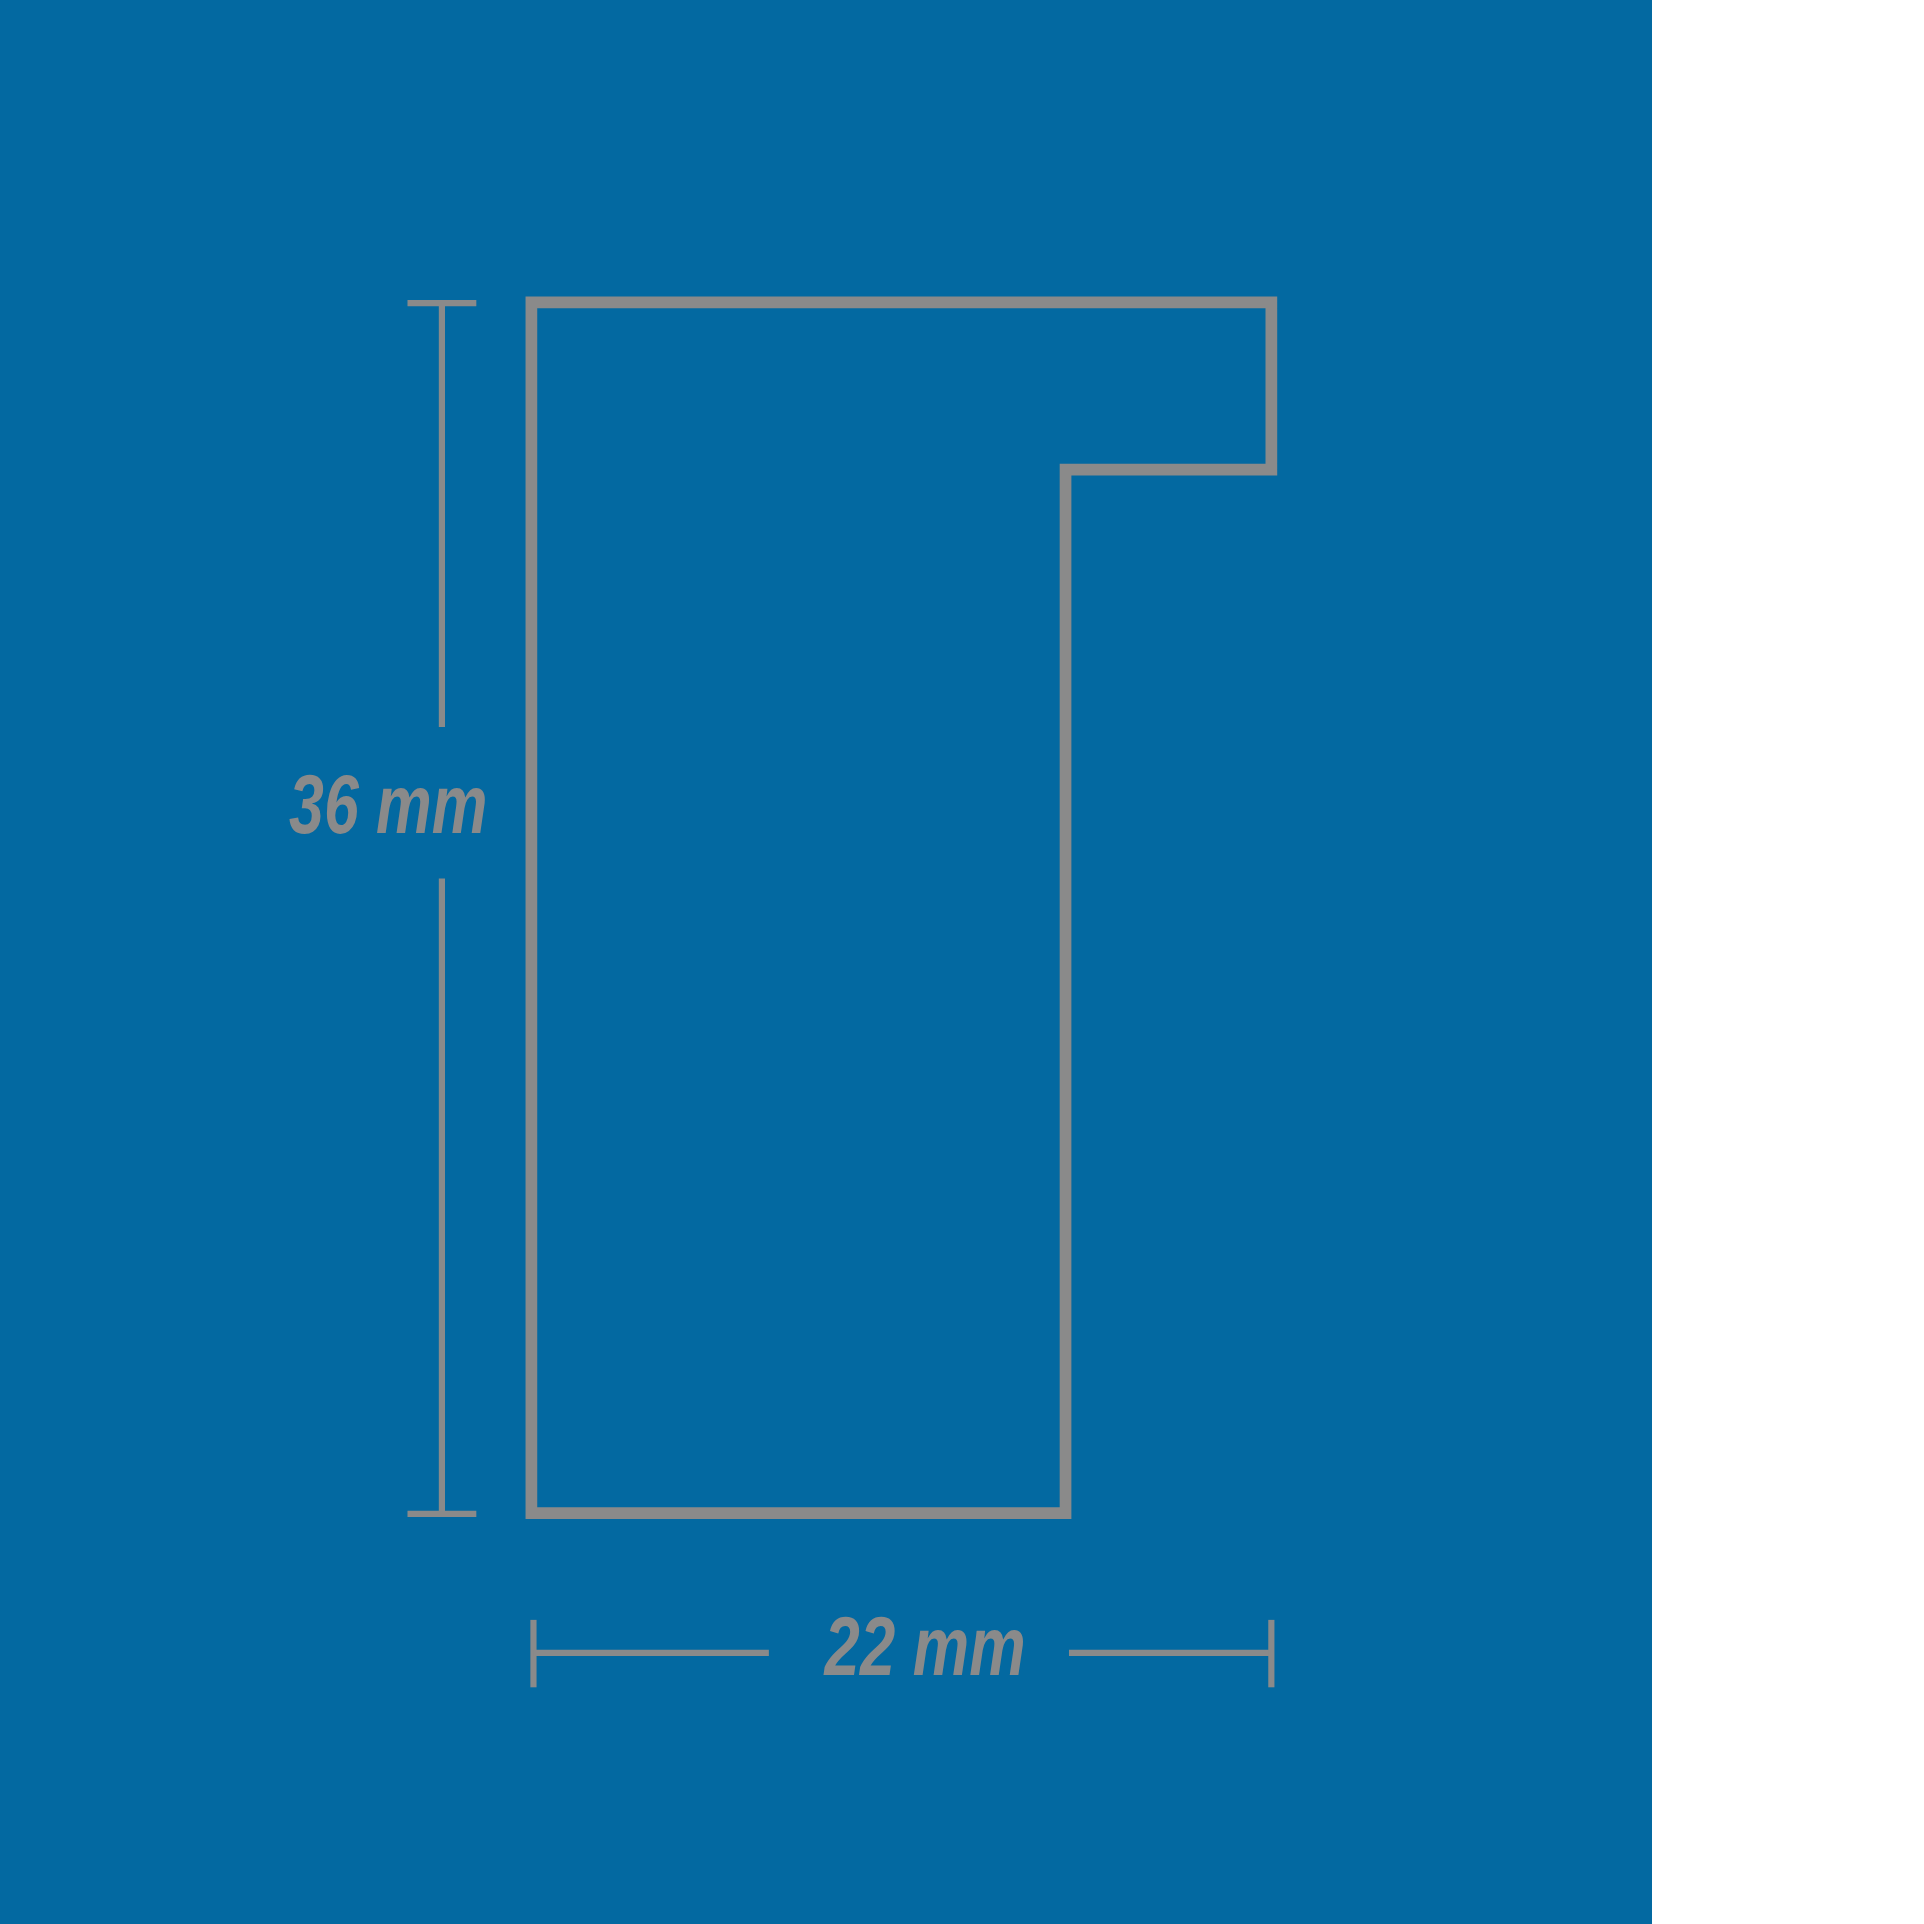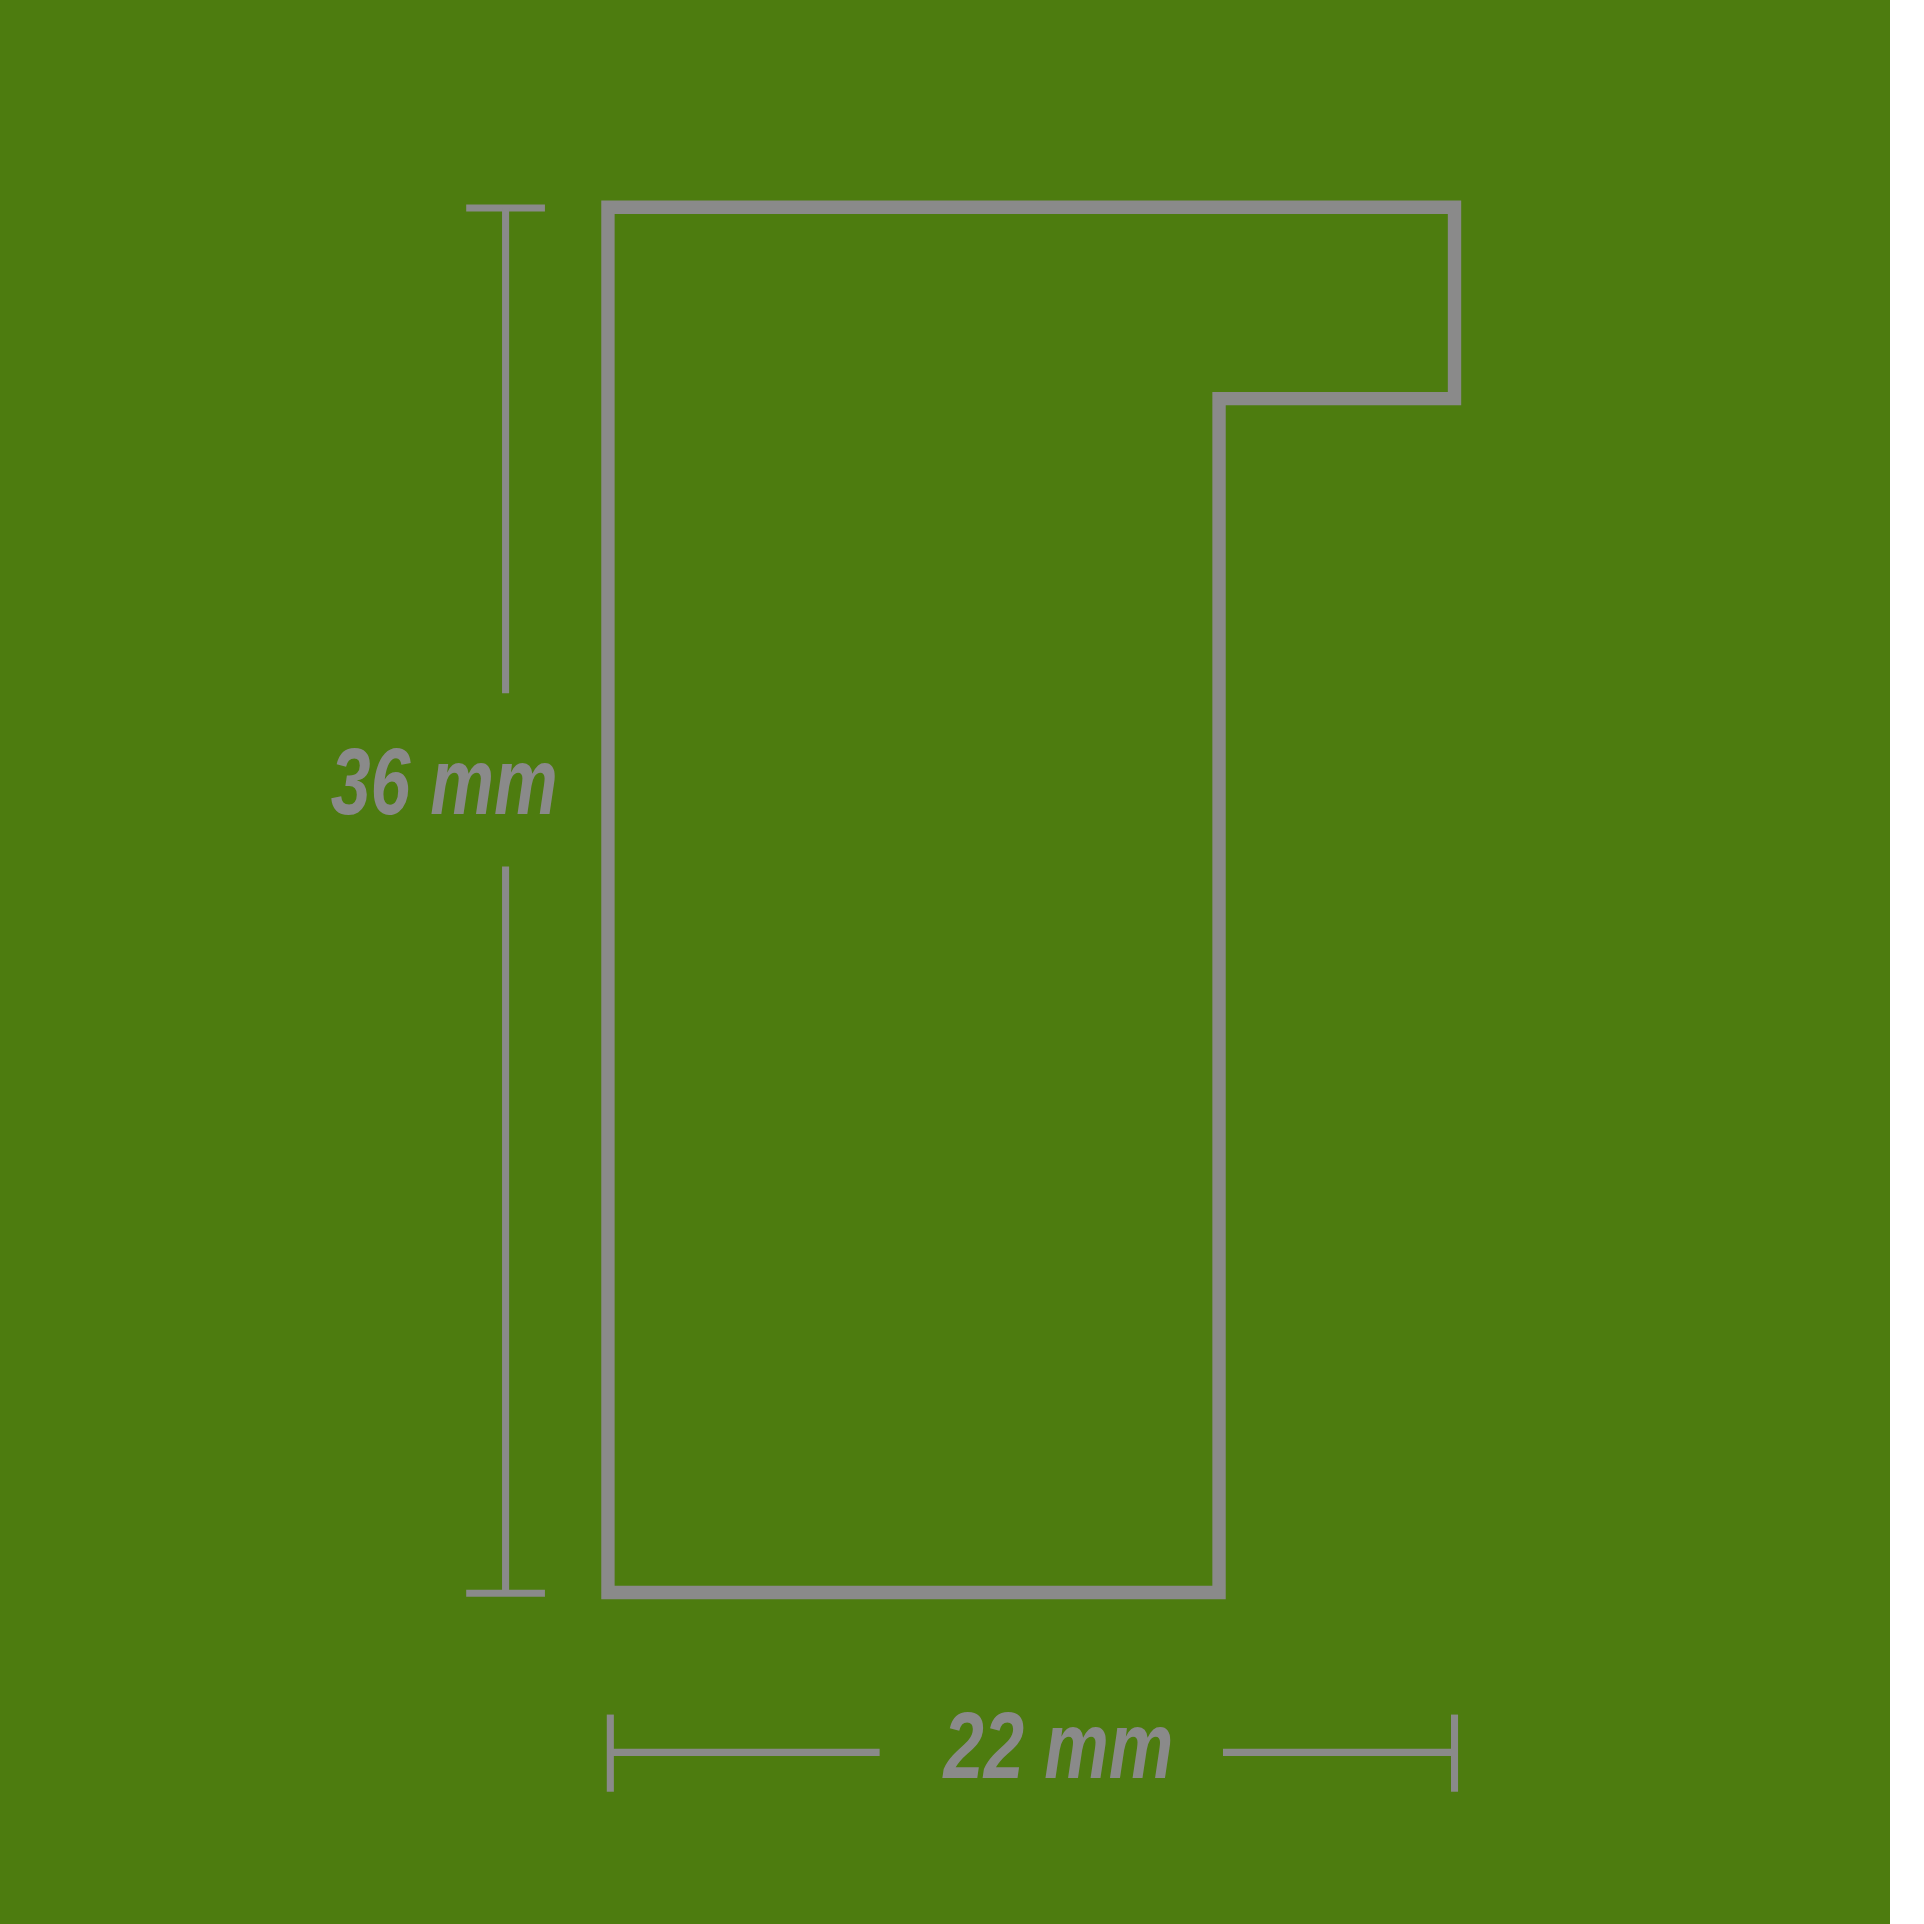--- a/index.html
+++ b/index.html
@@ -2,23 +2,23 @@
 <html style="font-size:13px"><head>
 <meta charset="utf-8">
 <style>
   html, body {
     margin: 0;
     padding: 0;
     background: #ffffff;
   }
   .canvas {
     position: relative;
-    width: 1890px;
+    width: 1652px;
     height: 1925px;
-    background: #4d7c0f;
+    background: #0369a1;
     overflow: hidden;
   }
   .canvas svg {
     display: block;
     width: 100%;
     height: 100%;
   }
   .profile-outline {
     fill: none;
     stroke: #8a8a8a;

